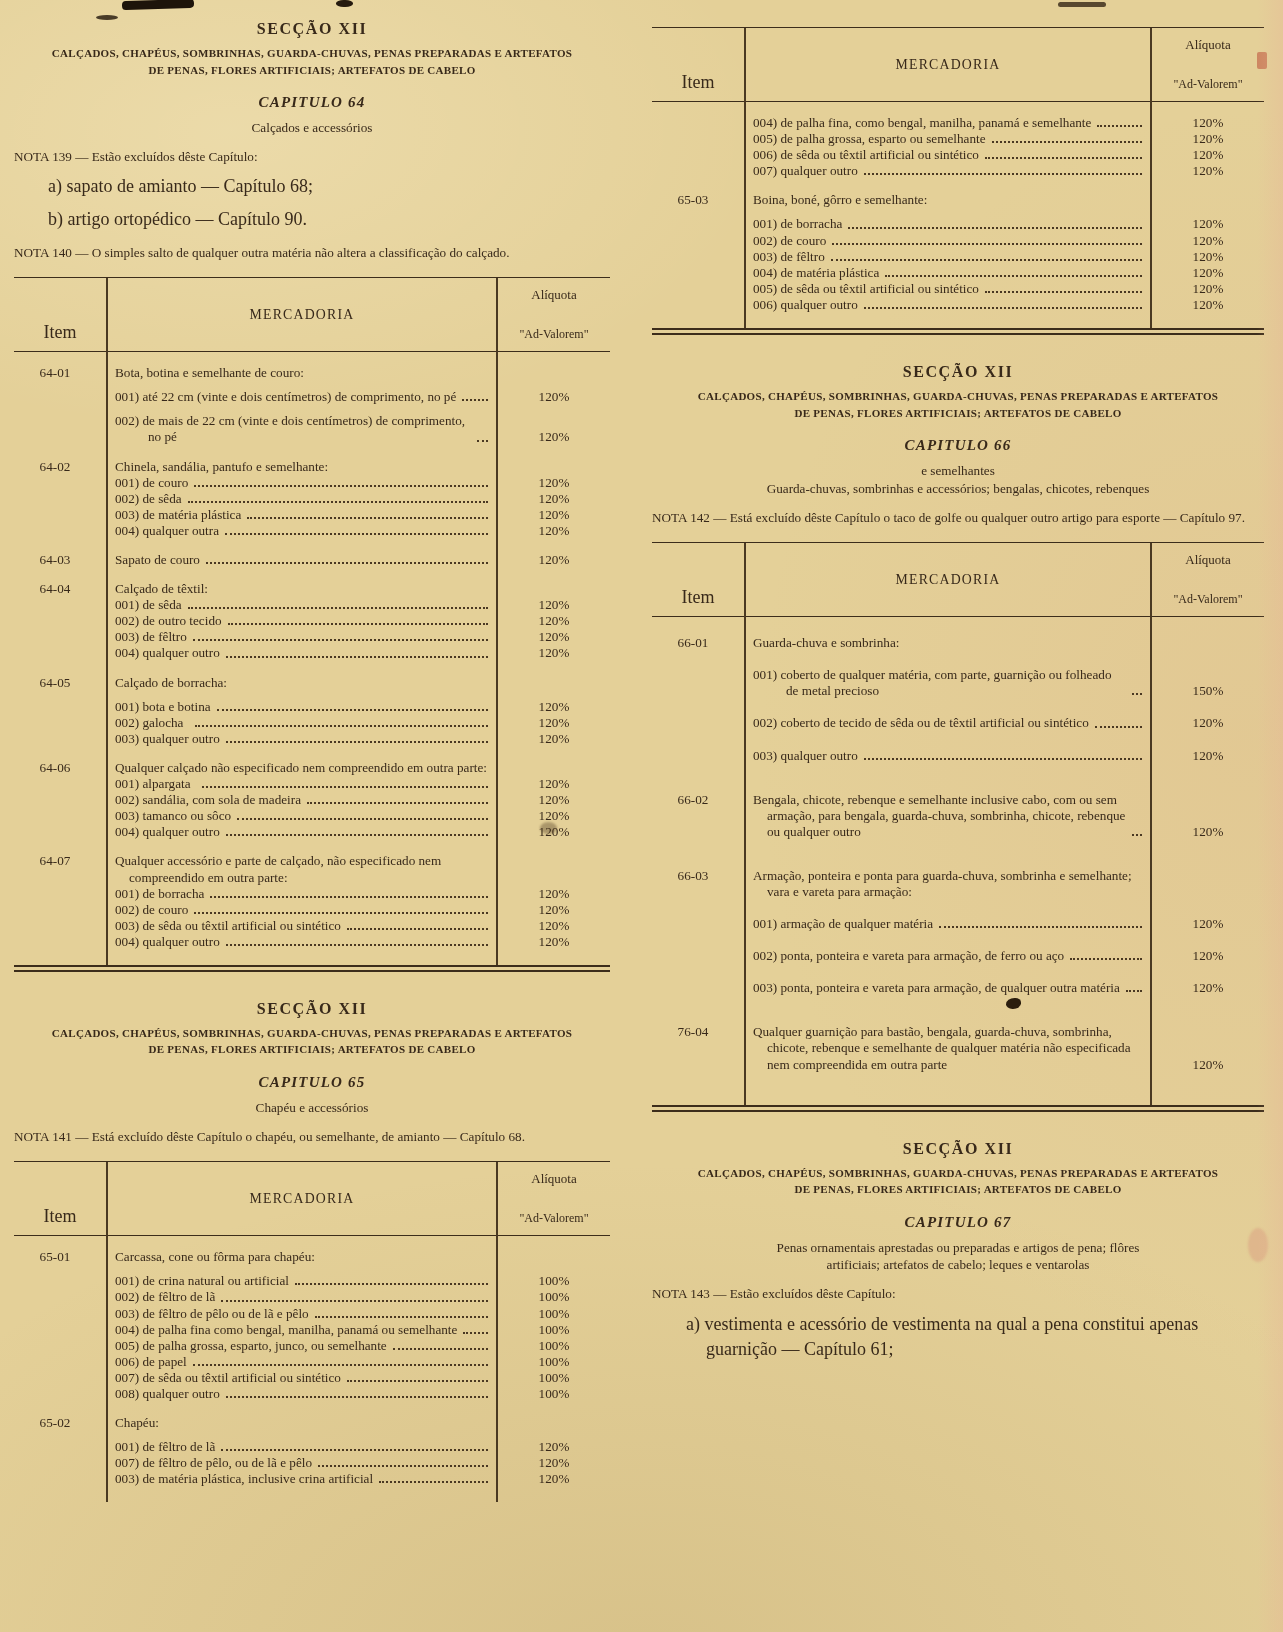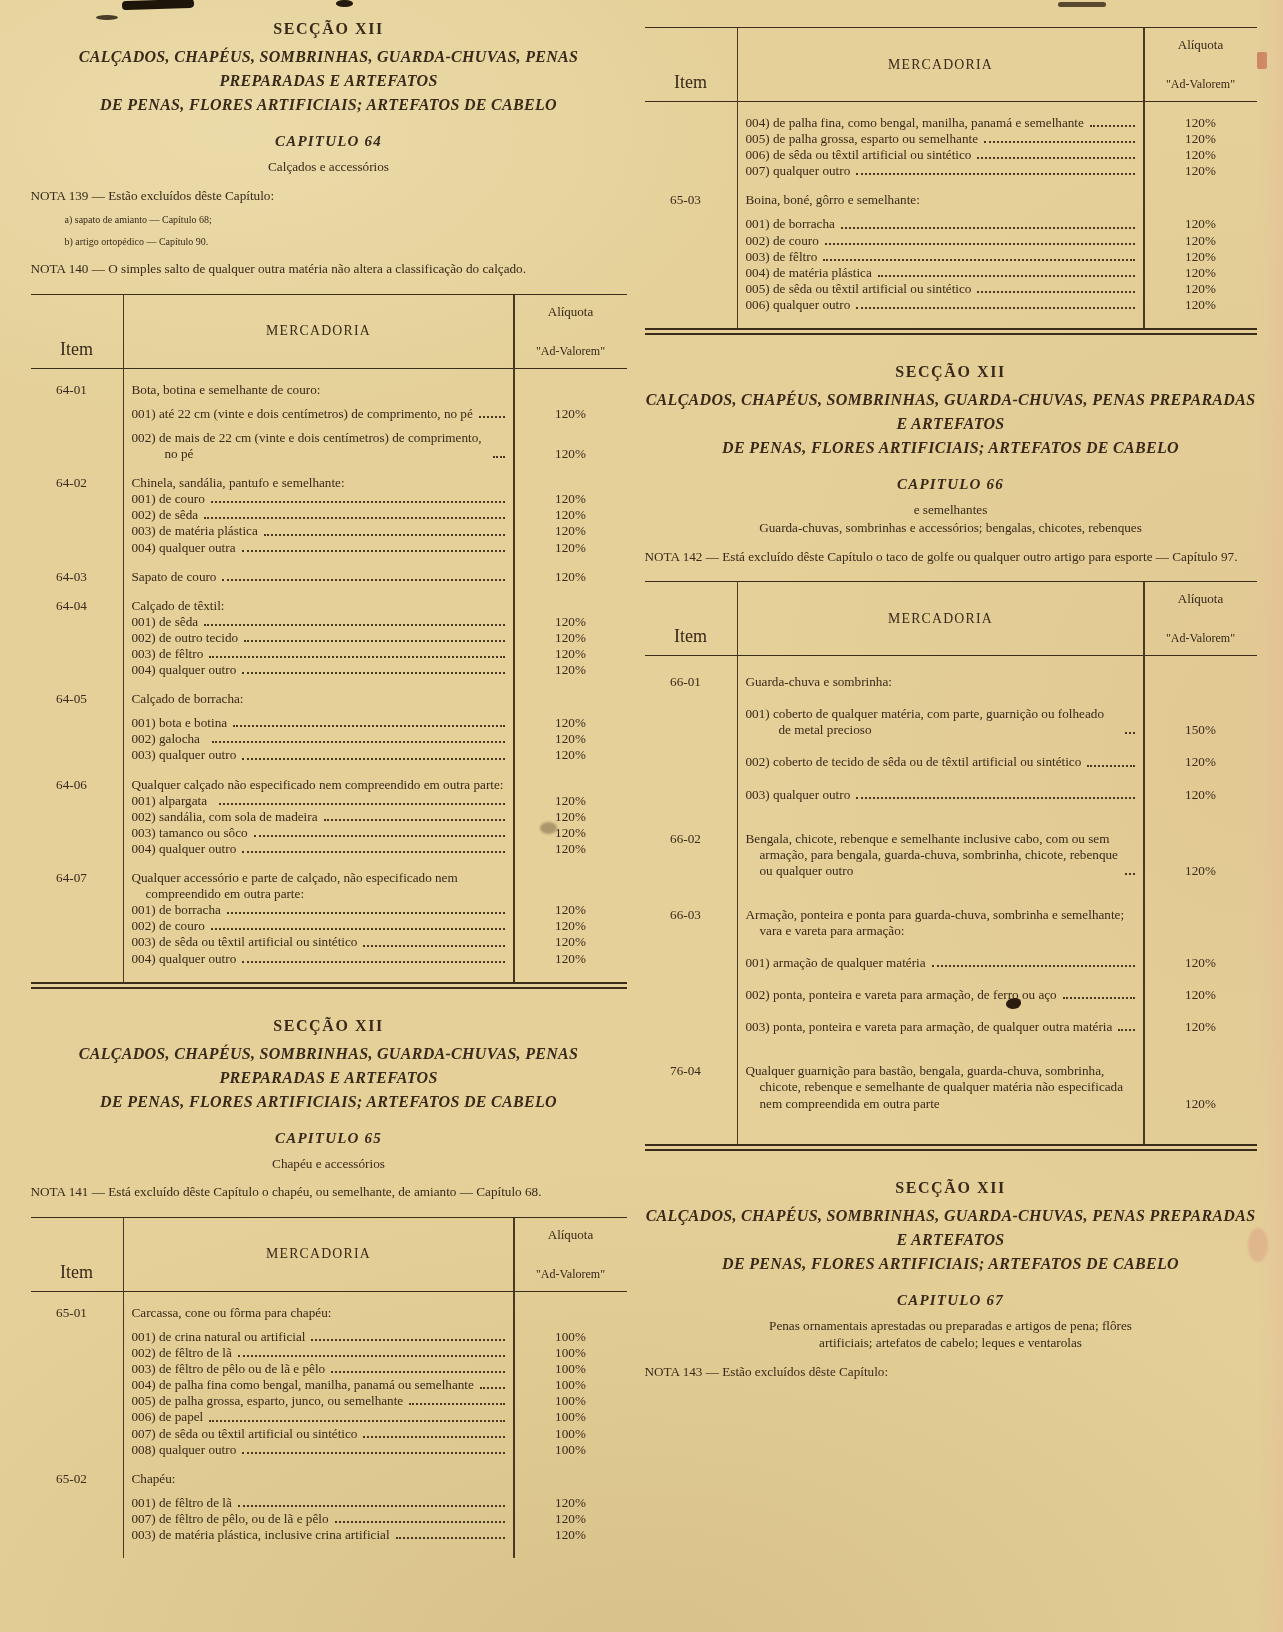--- a/index.html
+++ b/index.html
@@ -11,34 +11,34 @@
   }
   .page {
     position:relative; width:1283px; height:1632px; overflow:hidden;
     padding:12px 10px 0 14px;
     background:
       radial-gradient(ellipse 900px 500px at 18% 8%, rgba(255,246,214,0.28), transparent 60%),
       radial-gradient(ellipse 700px 900px at 97% 45%, rgba(214,160,122,0.16), transparent 70%),
       radial-gradient(ellipse 1200px 700px at 50% 102%, rgba(158,128,70,0.18), transparent 72%),
       #e4d098;
   }
-  .cols { display:flex; gap:18px;justify-content:center; }
+  .cols { display:flex; gap:42px; }
   .col-left  { width:596px; padding-top:8px; }
   .col-right { width:612px; }
 
   
   .sec { margin-top:28px; }
   .sec.first { margin-top:0; }
   .sec-title { text-align:center; font-size:16px; font-weight:700; letter-spacing:1.6px; margin-bottom:7px; }
-  .sec-sub { text-align:center; font-size:16px; font-weight:700; line-height:1.5; letter-spacing:0.3px;font-style:italic; }
+  .sec-sub { text-align:center; font-size:11px; font-weight:700; line-height:1.5; letter-spacing:0.3px; }
   .chap { margin-top:16px; }
   .chap-title { text-align:center; font-size:15px; font-weight:700; font-style:italic; letter-spacing:1.2px; margin-bottom:8px; }
   .chap-sub-line { text-align:center; font-size:13.2px; line-height:1.35; }
   .note { font-size:13.2px; line-height:1.4; margin-top:11px; padding-left:18px; text-indent:-18px; text-align:justify; }
-  .note-item { font-size:10px; line-height:1.4; margin-top:8px; margin-left:34px; padding-left:20px; text-indent:-20px; }
+  .note-item { font-size:18px; line-height:1.4; margin-top:8px; margin-left:34px; padding-left:20px; text-indent:-20px; }
 
   
   .ttable { position:relative; margin-top:15px; border-top:1.7px solid #3c2d1b; }
   .ttable.closed { border-bottom:7px double #3c2d1b; }
   .vline { position:absolute; top:0; bottom:0; width:1.6px; background:#4a3922; }
   .vline.v1 { left:92px; }
   .vline.v2 { left:auto; right:112px; }
   .thead {
     display:grid; grid-template-columns:92px 1fr 112px;
     border-bottom:1.7px solid #3c2d1b; min-height:74px; align-items:center;
@@ -764,20 +764,21 @@
           <div class="sec-title">SECÇÃO XII</div>
           <div class="sec-sub">CALÇADOS, CHAPÉUS, SOMBRINHAS, GUARDA-CHUVAS, PENAS PREPARADAS E ARTEFATOS</div>
           <div class="sec-sub">DE PENAS, FLORES ARTIFICIAIS; ARTEFATOS DE CABELO</div>
         </div>
         <div class="chap">
           <div class="chap-title">CAPITULO 67</div>
           <div class="chap-sub-line">Penas ornamentais aprestadas ou preparadas e artigos de pena; flôres</div>
           <div class="chap-sub-line">artificiais; artefatos de cabelo; leques e ventarolas</div>
         </div>
         <div class="note">NOTA 143 — Estão excluídos dêste Capítulo:</div>
+        <div class="note-item">a)  vestimenta e acessório de vestimenta na qual a pena constitui apenas guarnição — Capítulo 61;</div>
       </div>
   </div>
 
   <div class="art art-1"></div>
   <div class="art art-2"></div>
   <div class="art art-3"></div>
   <div class="art art-4"></div>
   <div class="art art-5"></div>
   <div class="art art-6"></div>
   <div class="art art-7"></div>

